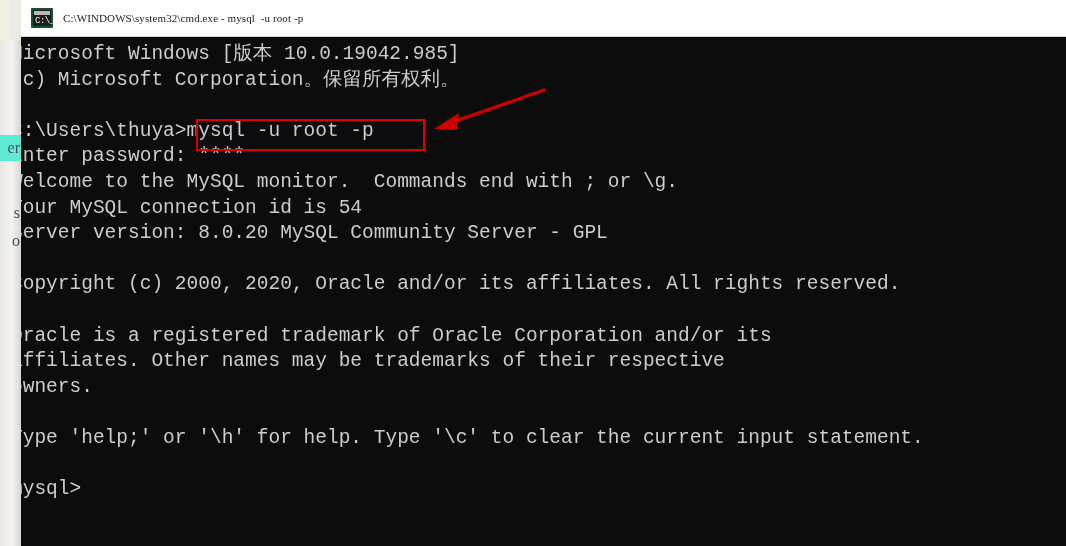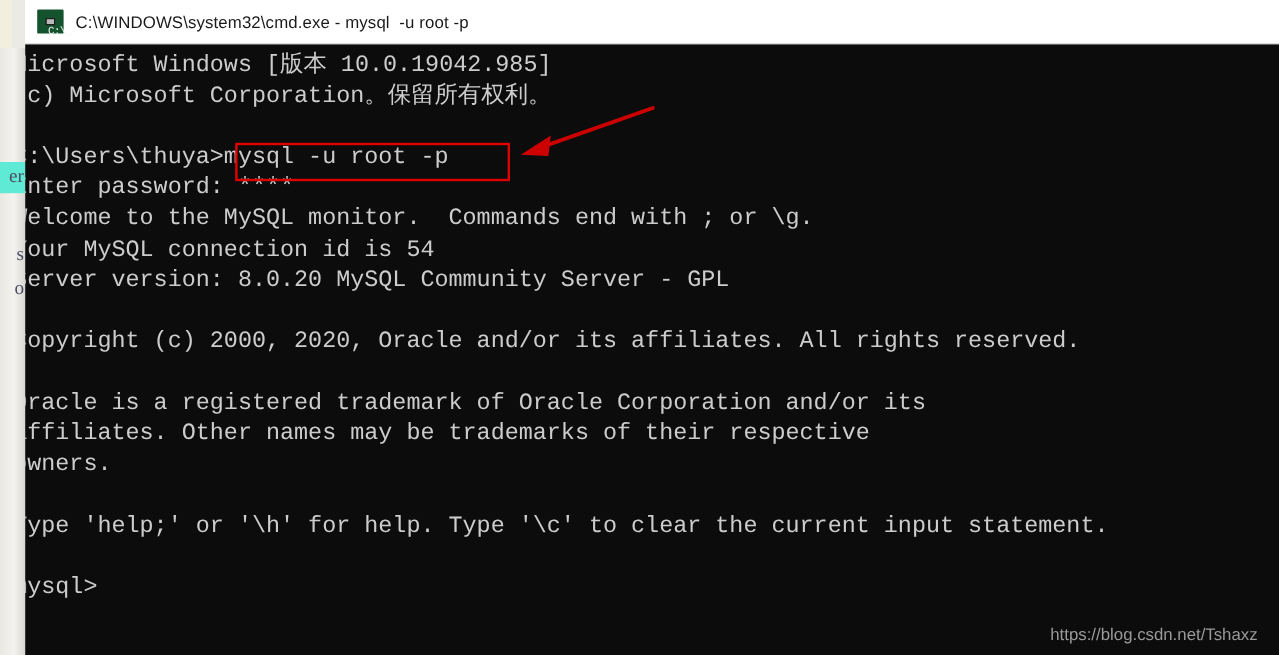--- a/index.html
+++ b/index.html
@@ -63,21 +63,21 @@
     border-bottom: 1px solid #d6d6d6;
     display: flex;
     align-items: center;
     box-sizing: border-box;
   }
   .cmd-icon {
     width: 22px; height: 20px;
     margin-left: 10px;
     margin-right: 10px;
     background: #1e1e1e;
-    border: 7px solid #14532d;
+    border: 2px solid #14532d;
     border-radius: 1px;
     position: relative;
     flex: 0 0 auto;
     box-sizing: border-box;
   }
   .cmd-icon .icon-strip {
     position: absolute;
     left: 1px; right: 1px; top: 1px;
     height: 4px;
     background: #b9b9b9;
@@ -85,24 +85,25 @@
   .cmd-icon .icon-prompt {
     position: absolute;
     left: 2px; top: 6px;
     color: #f2f2f2;
     font-family: "Liberation Mono", monospace;
     font-size: 9px;
     line-height: 11px;
     letter-spacing: -0.5px;
   }
   .title-text {
-    font-size: 14px;
+    font-size: 11px;
     color: #1a1a1a;
     white-space: pre;
     letter-spacing: 0.1px;
+    font-family: Liberation Serif, serif;
   }
 
   
   .console {
     position: absolute;
     left: 21px; top: 37px;
     width: 1045px; height: 509px;
     background: #0c0c0c;
     overflow: hidden;
   }
@@ -193,15 +194,14 @@
     </div>
   </div>
 
   <div class="anno-box"></div>
 
   <svg class="anno-arrow" viewBox="0 0 140 60">
     <line x1="124" y1="10" x2="30" y2="43" stroke="#cc0000" stroke-width="3.2" stroke-linecap="round"></line>
     <polygon points="14,49 39,33 37,50" fill="#cc0000"></polygon>
   </svg>
 
-  <div class="watermark">https://blog.csdn.net/Tshaxz</div>
 
 </div>
 
 </body></html>

